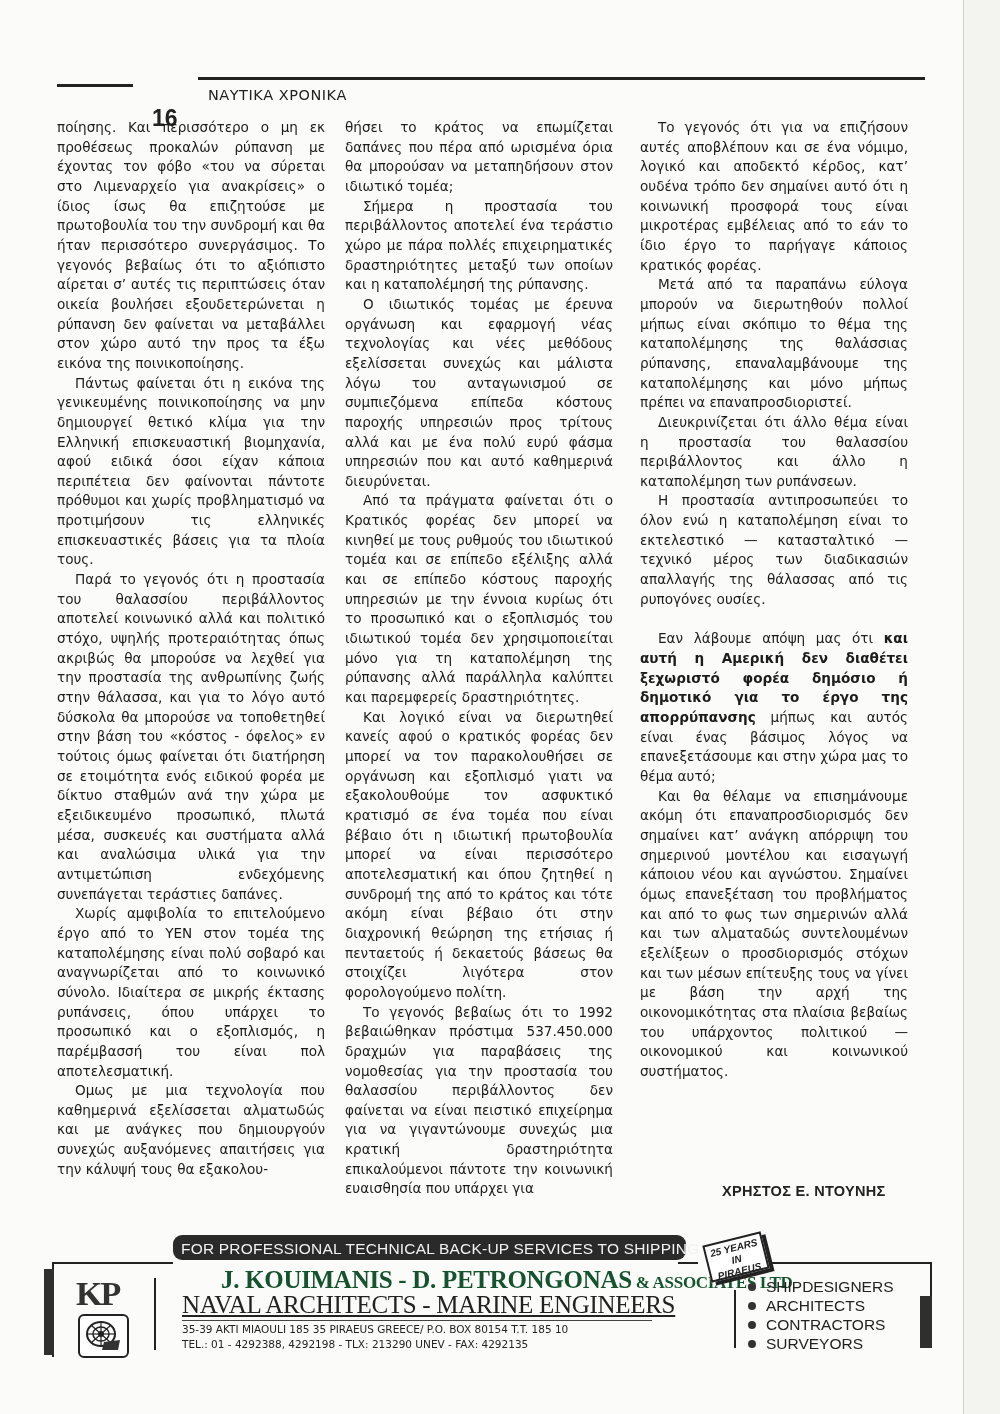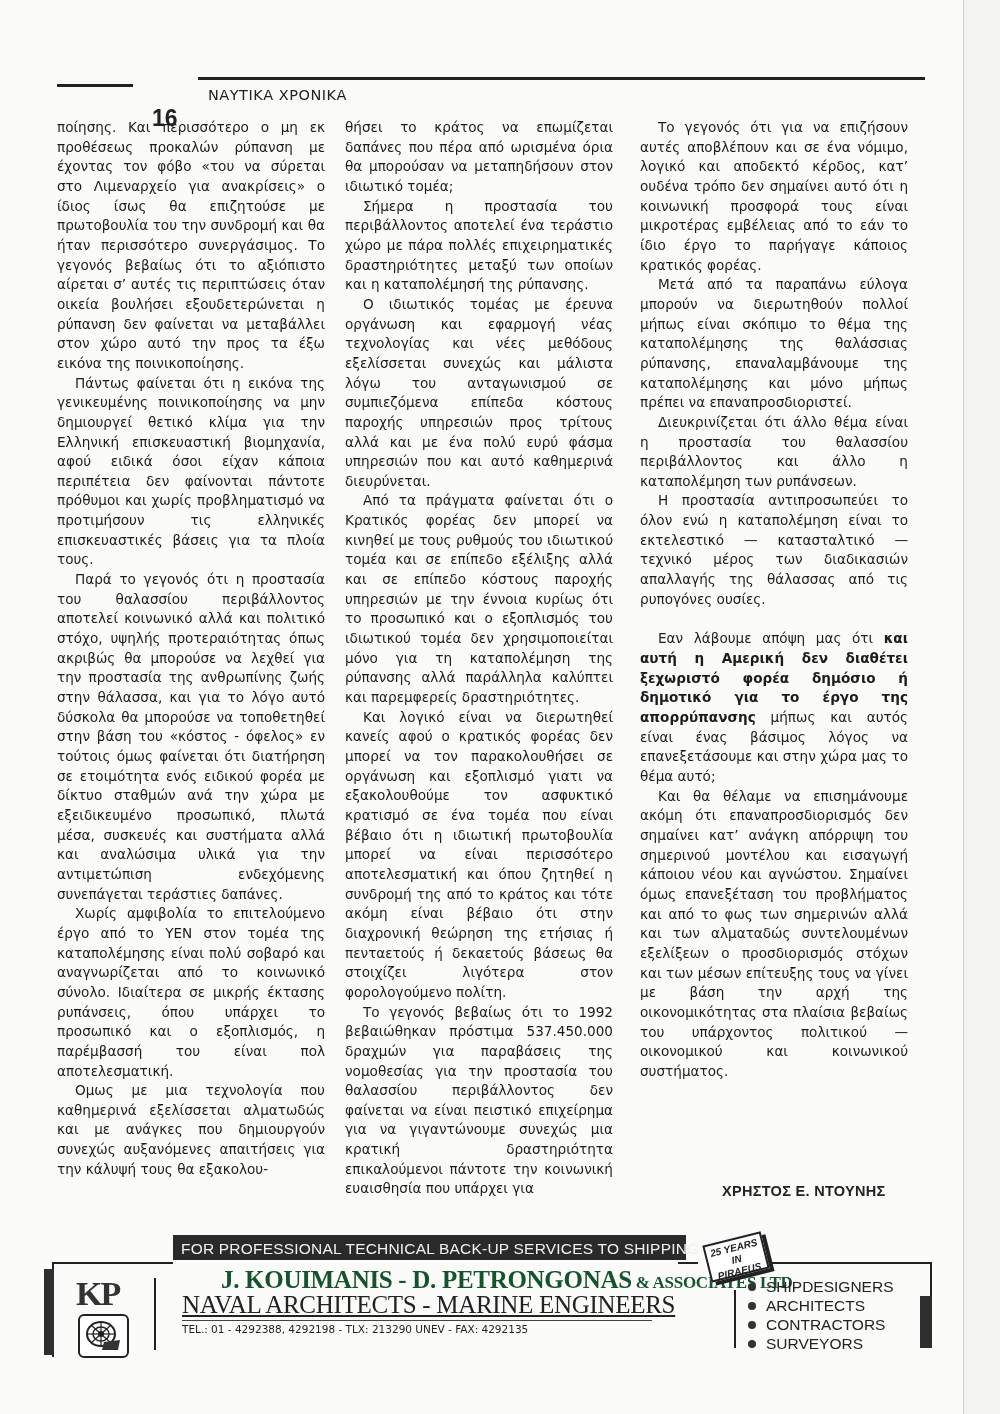--- a/index.html
+++ b/index.html
@@ -17,21 +17,21 @@
   .col2 { left: 345px; width: 268px; }
   .col3 { left: 640px; width: 268px; }
   .para { margin: 0; text-indent: 0; }
   .para.indent { text-indent: 18px; }
   .para.gap { margin-top: 20px; }
   .bold { font-weight: bold; }
   .author { position: absolute; left: 722px; top: 1183px; font-family: "Liberation Sans", sans-serif; font-weight: bold; font-size: 14.5px; color: #222; letter-spacing: 0.3px; }
 
   
   .ad { position: absolute; left: 40px; top: 1233px; width: 880px; height: 130px; }
-  .ad-banner { position: absolute; left: 133px; top: 2px; width: 505px; height: 25px; background: #2a2a2a; color: #f2f2f2; font-family: "Liberation Sans", sans-serif; font-size: 15.5px; line-height: 27px; padding-left: 8px; letter-spacing: 0.2px; white-space: nowrap; }
+  .ad-banner { position: absolute; left: 133px; top: 2px; width: 505px; height: 25px; background: #2a2a2a; color: #f2f2f2; font-family: "Liberation Sans", sans-serif; font-size: 15.5px; line-height: 27px; padding-left: 8px; letter-spacing: 0.2px; white-space: nowrap; border-radius: 9px; }
   .ad-frame-top-left { position: absolute; left: 12px; top: 29px; width: 121px; height: 2px; background: #222; }
   .ad-frame-top-right { position: absolute; left: 638px; top: 29px; width: 20px; height: 2px; background: #222; }
   .ad-frame-top-far { position: absolute; left: 730px; top: 29px; width: 160px; height: 2px; background: #222; }
   .ad-frame-left { position: absolute; left: 12px; top: 29px; width: 2px; height: 95px; background: #222; }
   .ad-left-bar { position: absolute; left: 4px; top: 36px; width: 10px; height: 86px; background: #2f2f2f; }
   .ad-right-line { position: absolute; left: 890px; top: 29px; width: 2px; height: 35px; background: #222; }
   .ad-right-bar { position: absolute; left: 880px; top: 63px; width: 12px; height: 52px; background: #2f2f2f; }
   .kp-logo { position: absolute; left: 36px; top: 44px; font-family: "Liberation Serif", serif; font-weight: bold; font-size: 34px; color: #333; letter-spacing: -2px; line-height: 34px; }
   .wheel-box { position: absolute; left: 38px; top: 81px; width: 47px; height: 40px; border: 2px solid #222; border-radius: 6px; background: #fff; }
   .wheel-box svg { position: absolute; left: 4px; top: 2px; }
@@ -107,20 +107,21 @@
       <line x1="27" y1="7" x2="7" y2="25" stroke="#222" stroke-width="1.2"></line>
       <polygon points="20,24 36,22 34,32 18,32" fill="#333"></polygon>
     </svg>
   </div>
   <div class="ad-divider-left"></div>
 
   <div class="company-name"><span>J. KOUIMANIS - D. PETRONGONAS</span><span class="small"> &amp; ASSOCIATES LTD</span></div>
   <div class="company-subtitle">NAVAL ARCHITECTS - MARINE ENGINEERS</div>
   <div class="company-rule"></div>
   <div class="address">
+    <div>35-39 AKTI MIAOULI 185 35 PIRAEUS GREECE/ P.O. BOX 80154 T.T. 185 10</div>
     <div>TEL.: 01 - 4292388, 4292198 - TLX: 213290 UNEV - FAX: 4292135</div>
   </div>
 
   <div class="years-badge">
     <div>25 YEARS</div>
     <div>IN PIRAEUS</div>
   </div>
   <div class="ad-divider-right"></div>
 
   <ul class="services">

